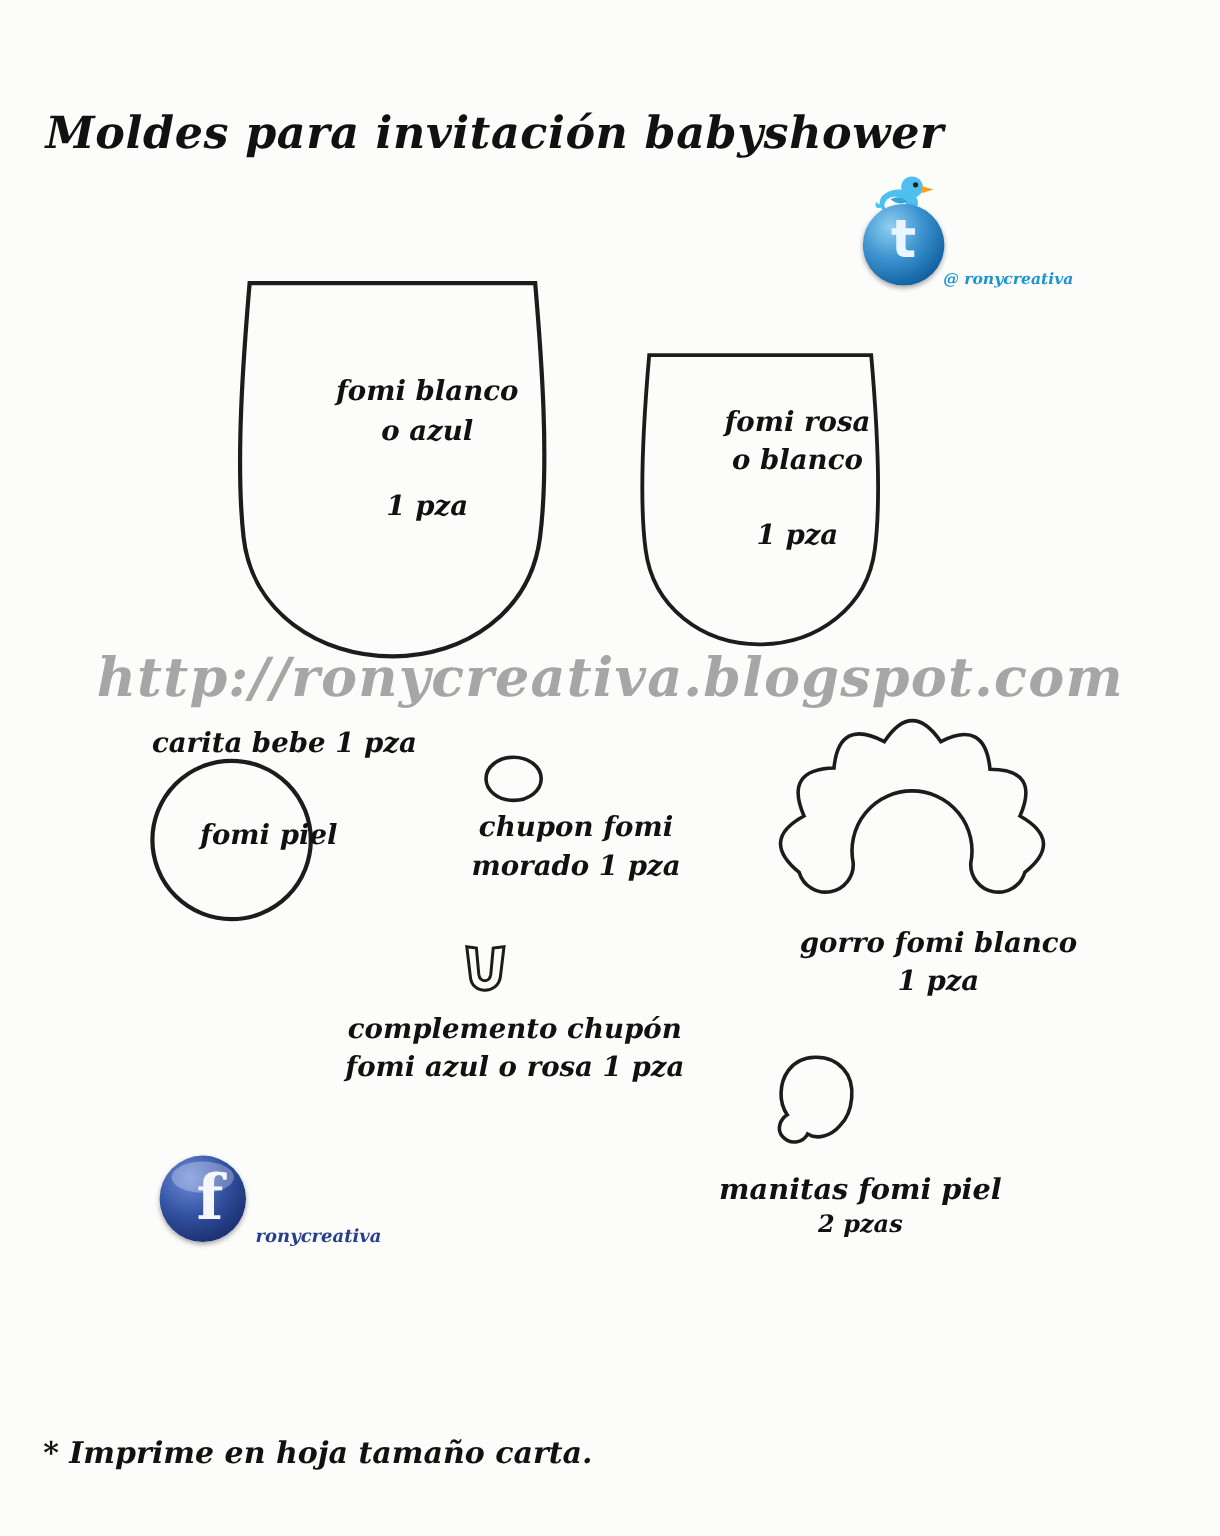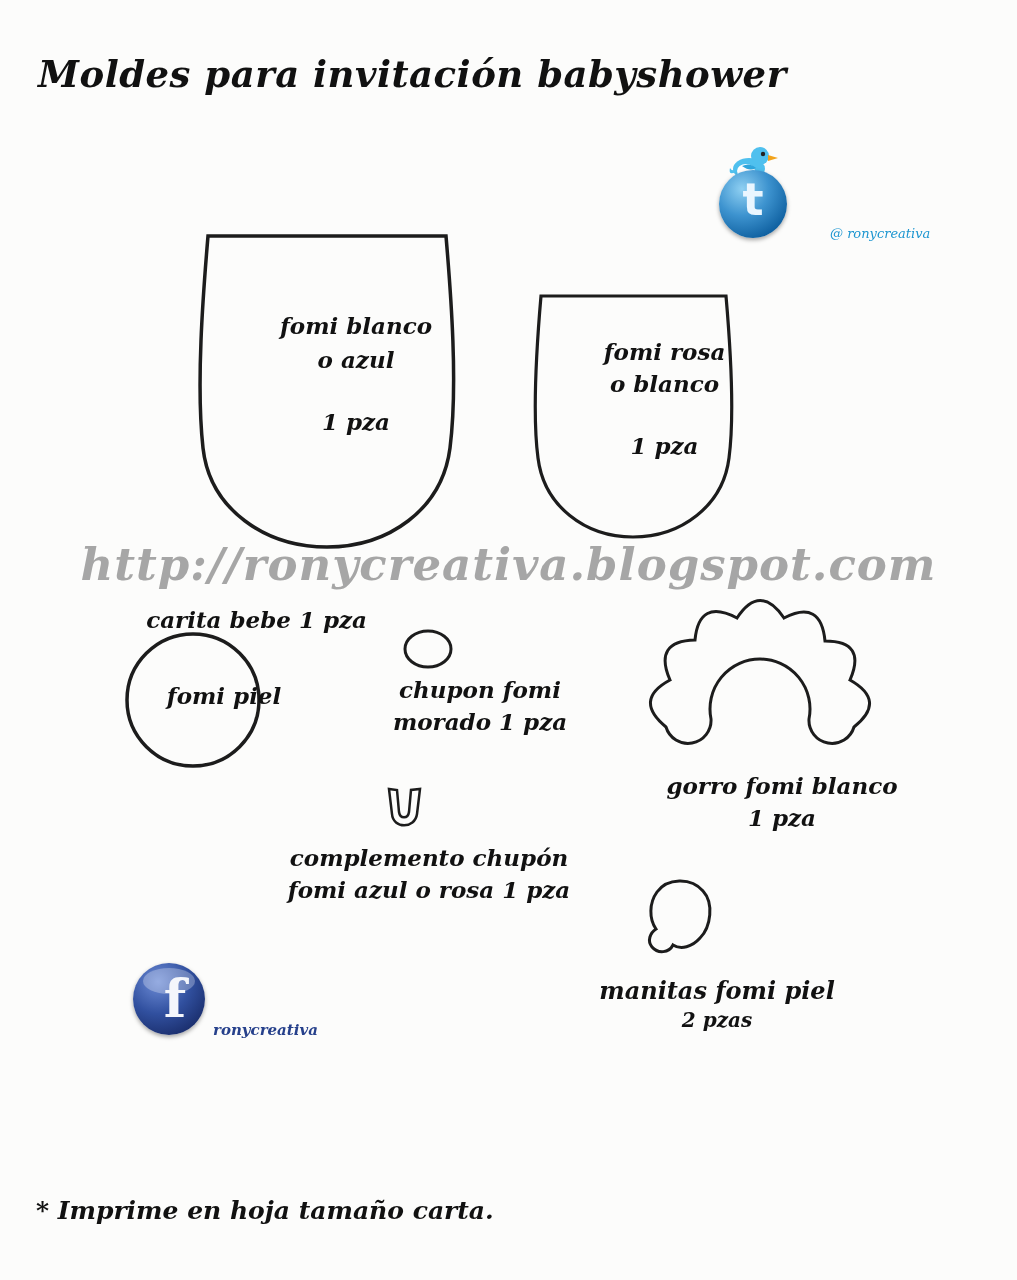--- a/index.html
+++ b/index.html
@@ -3,21 +3,21 @@
 <meta charset="utf-8">
 <style>
   html,body{margin:0;padding:0;}
   body{
     width:1017px;height:1280px;position:relative;overflow:hidden;
     background:#fcfcfb;
     font-family:"DejaVu Serif", serif;
     color:#111;
   }
   .abs{position:absolute;}
-  .bi{font-weight:bold;font-style:italic;}
+  .bi{font-weight:bold;font-style:italic;margin-top:36px;}
   #page-title{
     left:38px;top:52px;font-size:37px;letter-spacing:0.5px;z-index:4;
   }
   #shapes-svg{left:0;top:0;z-index:1;}
   .mold-label{
     text-align:center;font-size:23px;font-weight:bold;font-style:italic;
     z-index:4;line-height:1.25;padding-left:31px;
   }
   #watermark{
     left:0;top:538px;width:1017px;text-align:center;
@@ -34,22 +34,22 @@
     position:absolute;left:3px;top:28px;width:68px;height:68px;border-radius:50%;
     background:radial-gradient(circle at 34% 28%, #8fd0f2 0%, #3d93cf 40%, #0d5e9e 80%, #083f6e 100%);
     box-shadow:0 2px 4px rgba(0,0,0,0.35);
   }
   #twitter-sphere .letter{
     position:absolute;left:0;top:8px;width:100%;text-align:center;
     color:#eaf6ff;font-family:"DejaVu Sans", sans-serif;font-weight:bold;
     font-size:44px;line-height:44px;font-style:normal;
   }
   #twitter-handle{
-    position:absolute;left:70px;top:84px;font-size:13px;font-weight:normal;font-style:italic;
-    color:#1b95d0;white-space:nowrap;margin-left:44px;
+    position:absolute;left:70px;top:84px;font-size:13px;font-weight:bold;font-style:italic;
+    color:#1b95d0;white-space:nowrap;
   }
   #twitter-bird{position:absolute;left:8px;top:0;}
   
   #facebook-widget{left:133px;top:963px;width:260px;height:80px;z-index:5;}
   #facebook-circle{
     position:absolute;left:0;top:0;width:72px;height:72px;border-radius:50%;
     background:radial-gradient(circle at 35% 26%, #6d8cd6 0%, #31509f 45%, #1b2f6e 80%, #101d49 100%);
     box-shadow:0 2px 4px rgba(0,0,0,0.35);
   }
   #facebook-circle .gloss{
@@ -107,21 +107,21 @@
 <div id="watermark" class="abs">http://ronycreativa.blogspot.com</div>
 
 <div class="abs mold-label" style="left:205px;top:312px;width:240px;">fomi blanco</div>
 <div class="abs mold-label" style="left:205px;top:346px;width:240px;">o  azul</div>
 <div class="abs mold-label" style="left:205px;top:408px;width:240px;">1 pza</div>
 
 <div class="abs mold-label" style="left:540px;top:338px;width:187px;">fomi rosa</div>
 <div class="abs mold-label" style="left:540px;top:370px;width:187px;">o blanco</div>
 <div class="abs mold-label" style="left:540px;top:432px;width:187px;">1 pza</div>
 
-<div class="abs mold-label" style="left:76px;top:606px;width:260px;text-align:right;">carita bebe  1 pza</div>
+<div class="abs mold-label" style="left:76px;top:606px;width:260px;text-align:center;">carita bebe  1 pza</div>
 <div class="abs mold-label" style="left:127px;top:682px;width:132px;">fomi piel</div>
 
 <div class="abs mold-label" style="left:349px;top:676px;width:200px;">chupon fomi</div>
 <div class="abs mold-label" style="left:349px;top:708px;width:200px;">morado 1 pza</div>
 
 <div class="abs mold-label" style="left:626px;top:772px;width:250px;">gorro fomi blanco</div>
 <div class="abs mold-label" style="left:626px;top:804px;width:250px;">1 pza</div>
 
 <div class="abs mold-label" style="left:248px;top:844px;width:300px;">complemento chupón</div>
 <div class="abs mold-label" style="left:233px;top:876px;width:330px;">fomi azul o rosa 1 pza</div>

